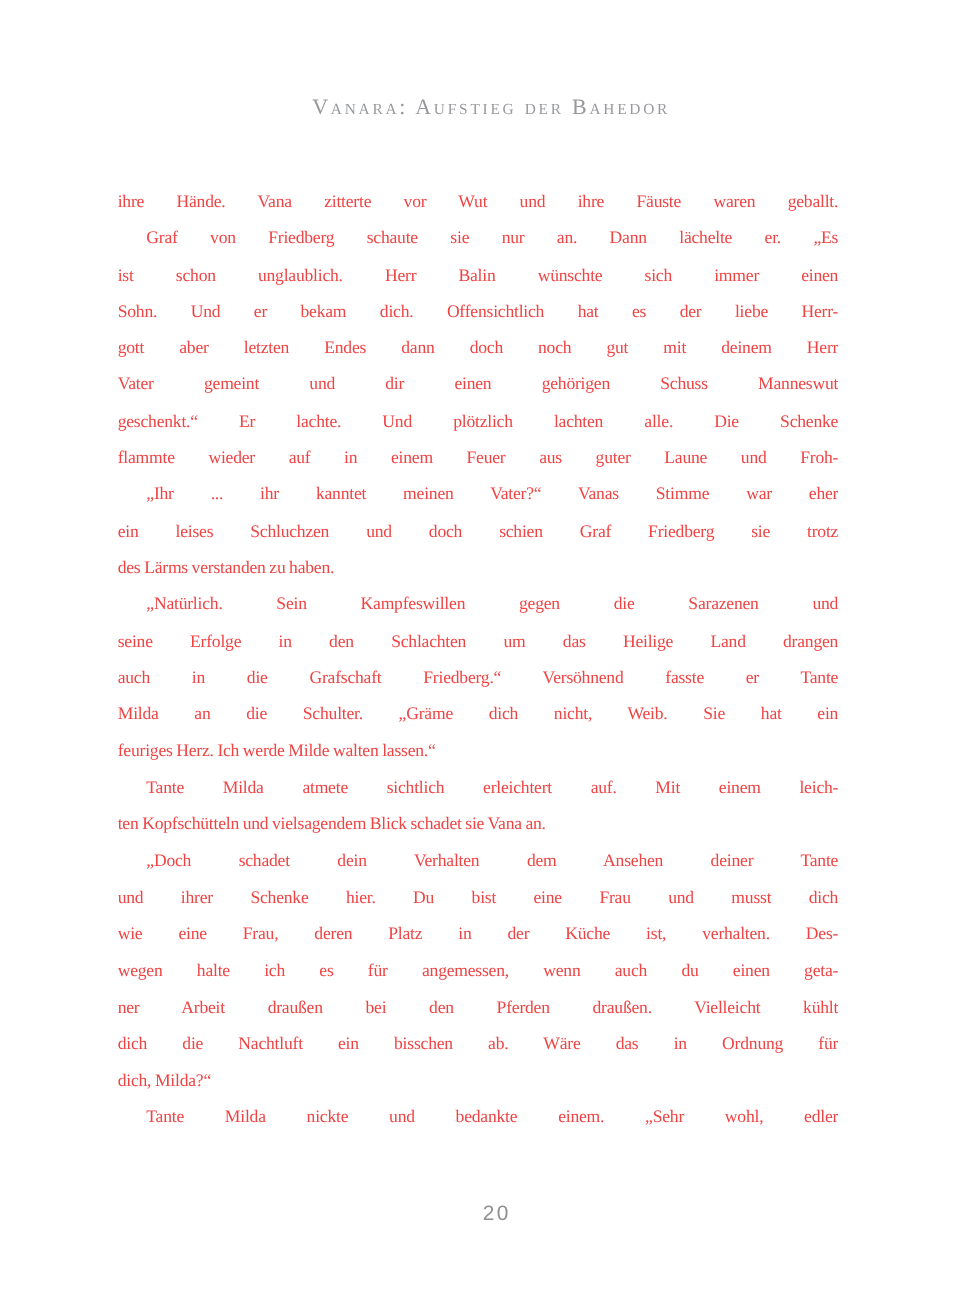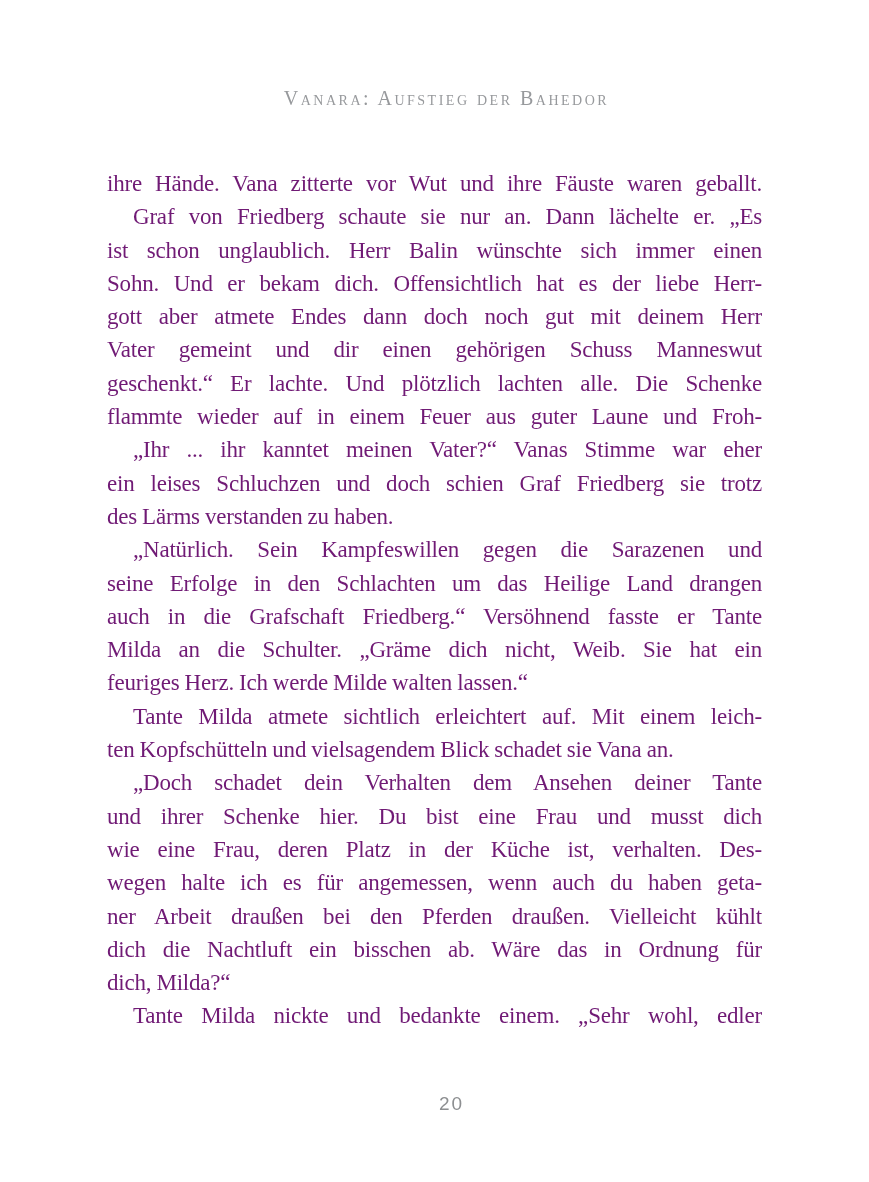--- a/index.html
+++ b/index.html
@@ -20,23 +20,23 @@
     font-variant: small-caps;
     font-size: 20px;
     letter-spacing: 2.5px;
     color: #97999c;
   }
   .body-text {
     position: absolute;
     top: 167px;
     left: 107px;
     width: 655px;
-    font-size: 23px;
+    font-size: 16px;
     line-height: 33.3px;
-    color: #701a75;
+    color: #ef4444;
     letter-spacing: -0.2px;
     word-spacing: -0.5px;
   }
   .paragraph { margin: 0; }
   .line {
     text-align: justify;
     text-align-last: justify;
     height: 33.3px;
     overflow: hidden;
   }
@@ -61,21 +61,21 @@
   <div class="running-header">Vanara: Aufstieg der Bahedor</div>
 
   <div class="body-text" id="body-text">
       <div class="paragraph">
         <div class="line">ihre Hände. Vana zitterte vor Wut und ihre Fäuste waren geballt.</div>
       </div>
       <div class="paragraph">
         <div class="line first-indent">Graf von Friedberg schaute sie nur an. Dann lächelte er. „Es</div>
         <div class="line">ist schon unglaublich. Herr Balin wünschte sich immer einen</div>
         <div class="line">Sohn. Und er bekam dich. Offensichtlich hat es der liebe Herr-</div>
-        <div class="line">gott aber atmete Endes dann doch noch gut mit deinem Herr</div>
+        <div class="line">gott aber letzten Endes dann doch noch gut mit deinem Herr</div>
         <div class="line">Vater gemeint und dir einen gehörigen Schuss Manneswut</div>
         <div class="line">geschenkt.“ Er lachte. Und plötzlich lachten alle. Die Schenke</div>
         <div class="line">flammte wieder auf in einem Feuer aus guter Laune und Froh-</div>
       </div>
       <div class="paragraph">
         <div class="line first-indent">„Ihr ... ihr kanntet meinen Vater?“ Vanas Stimme war eher</div>
         <div class="line">ein leises Schluchzen und doch schien Graf Friedberg sie trotz</div>
         <div class="line last">des Lärms verstanden zu haben.</div>
       </div>
       <div class="paragraph">
@@ -86,21 +86,21 @@
         <div class="line last">feuriges Herz. Ich werde Milde walten lassen.“</div>
       </div>
       <div class="paragraph">
         <div class="line first-indent">Tante Milda atmete sichtlich erleichtert auf. Mit einem leich-</div>
         <div class="line last">ten Kopfschütteln und vielsagendem Blick schadet sie Vana an.</div>
       </div>
       <div class="paragraph">
         <div class="line first-indent">„Doch schadet dein Verhalten dem Ansehen deiner Tante</div>
         <div class="line">und ihrer Schenke hier. Du bist eine Frau und musst dich</div>
         <div class="line">wie eine Frau, deren Platz in der Küche ist, verhalten. Des-</div>
-        <div class="line">wegen halte ich es für angemessen, wenn auch du haben geta-</div>
+        <div class="line">wegen halte ich es für angemessen, wenn auch du einen geta-</div>
         <div class="line">ner Arbeit draußen bei den Pferden draußen. Vielleicht kühlt</div>
         <div class="line">dich die Nachtluft ein bisschen ab. Wäre das in Ordnung für</div>
         <div class="line last">dich, Milda?“</div>
       </div>
       <div class="paragraph">
         <div class="line first-indent">Tante Milda nickte und bedankte einem. „Sehr wohl, edler</div>
       </div>
     </div>
 
   <div class="page-number">20</div>

